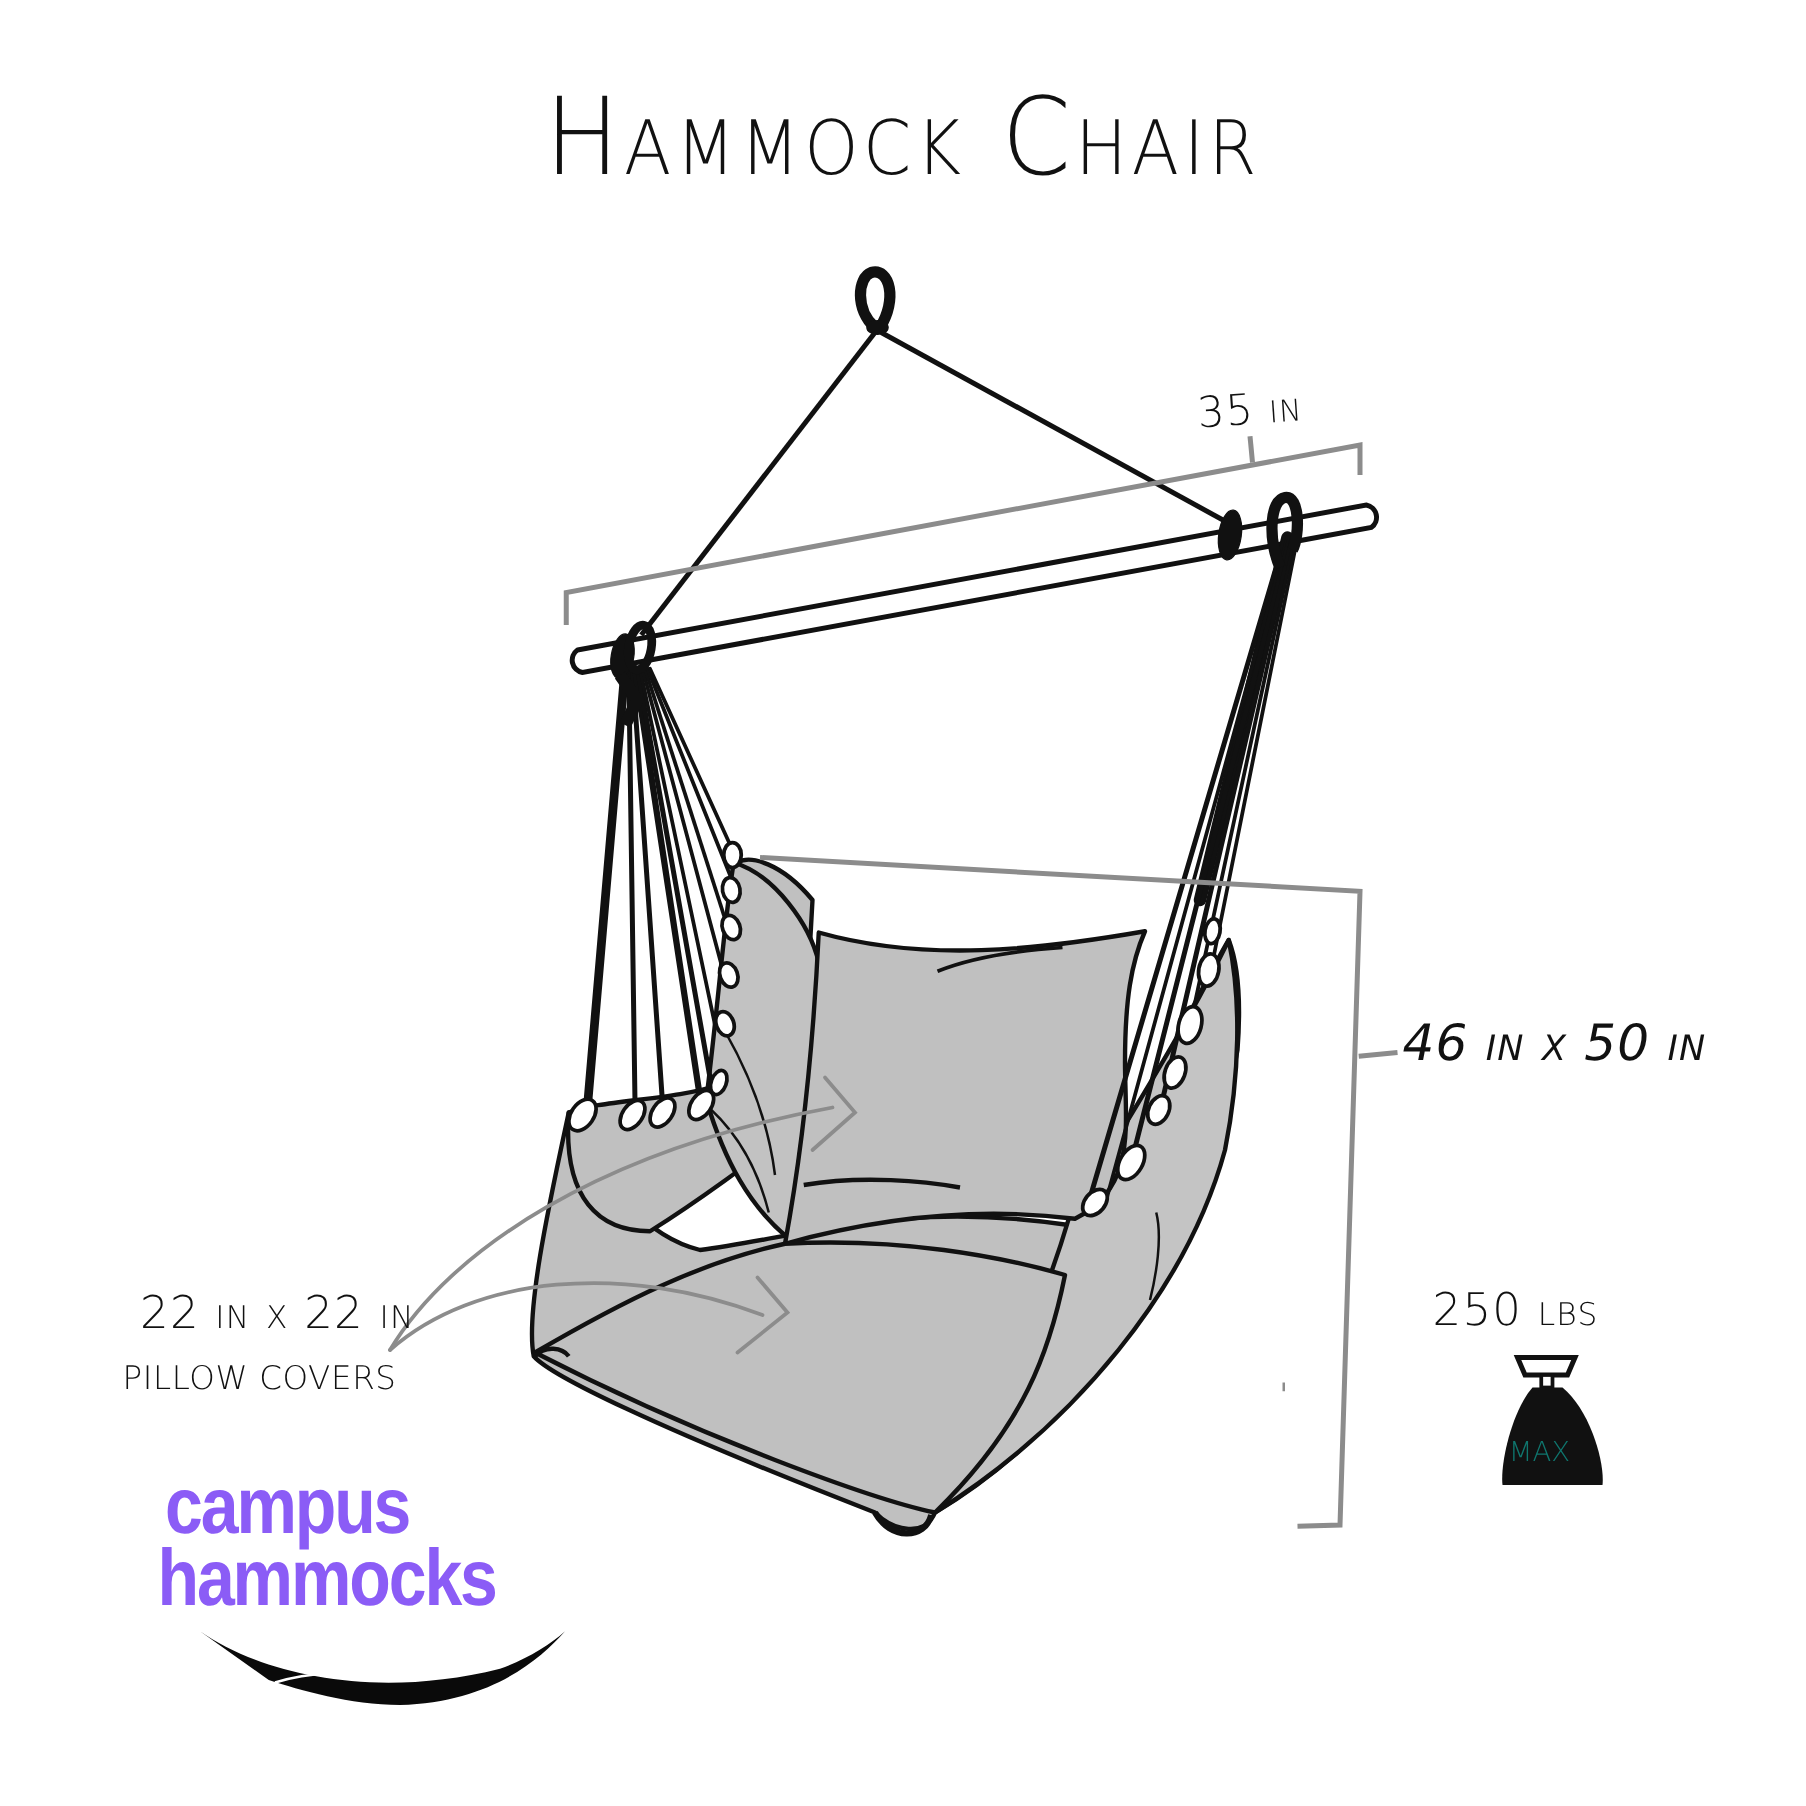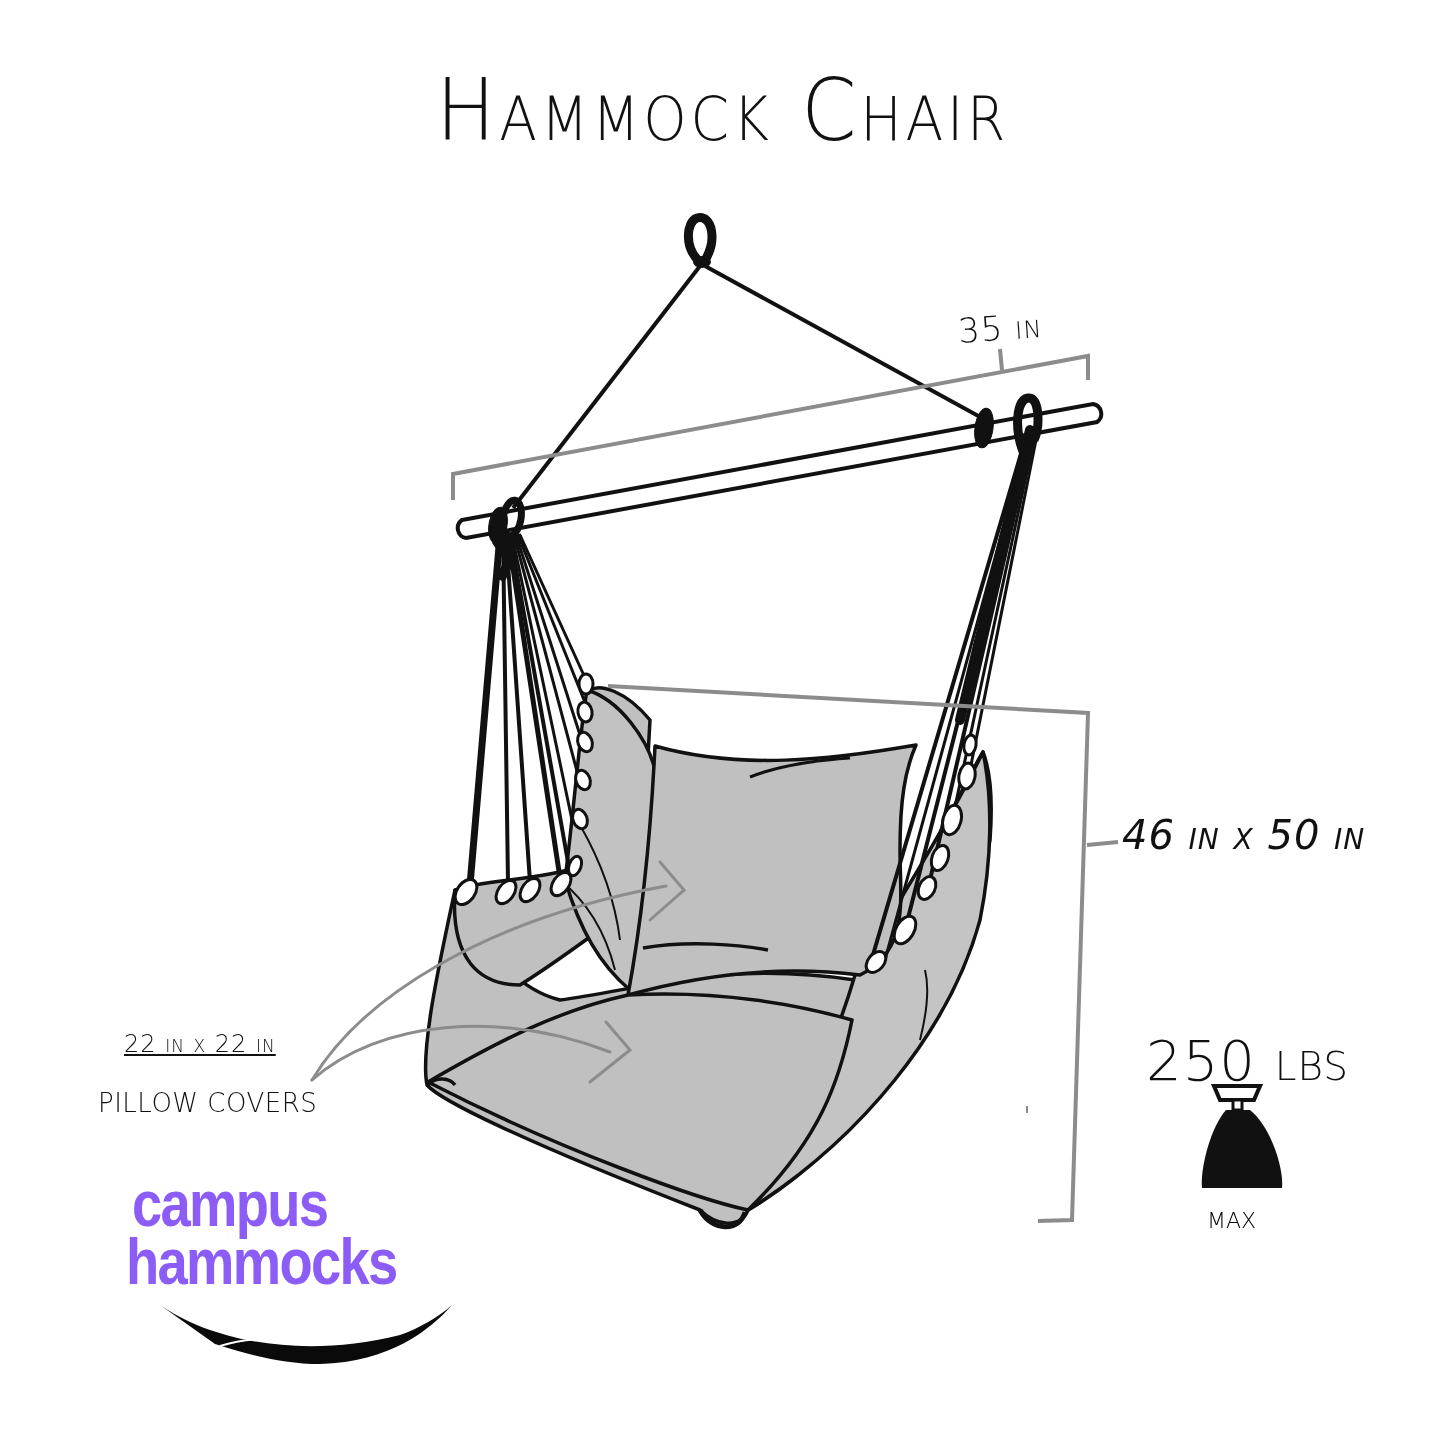--- a/index.html
+++ b/index.html
@@ -52,46 +52,45 @@
     }
     .dim-chair {
       left: 1122px;
       top: 812px;
       font-size: 40px;
       font-variant: small-caps;
       letter-spacing: 1px;
       font-style: italic;
     }
     .dim-pillow {
-      left: 124px;
+      left: 112px;
       top: 1030px;
-      font-size: 24px;
-      font-variant: small-caps;
-      letter-spacing: 1px;
-      text-decoration: underline;
+      font-size: 36px;
+      font-variant: small-caps;
+      letter-spacing: 1px;
     }
     .pillow-caption {
       left: 98px;
       top: 1088px;
       font-size: 26px;
       letter-spacing: 0.5px;
     }
     .capacity {
       left: 1146px;
       top: 1028px;
-      font-size: 56px;
+      font-size: 36px;
       font-variant: small-caps;
       letter-spacing: 1px;
       text-align: center;
     }
     .max-text {
       left: 1207px;
-      top: 1208px;
+      top: 1150px;
       font-size: 22px;
-      color: #000000;
+      color: #0f766e;
       letter-spacing: 0;
     }
     .logo {
       position: absolute;
       left: 132px;
       top: 1176px;
       width: 360px;
       font-family: "Liberation Sans", sans-serif;
       font-weight: 700;
       color: #8b5cf6;

